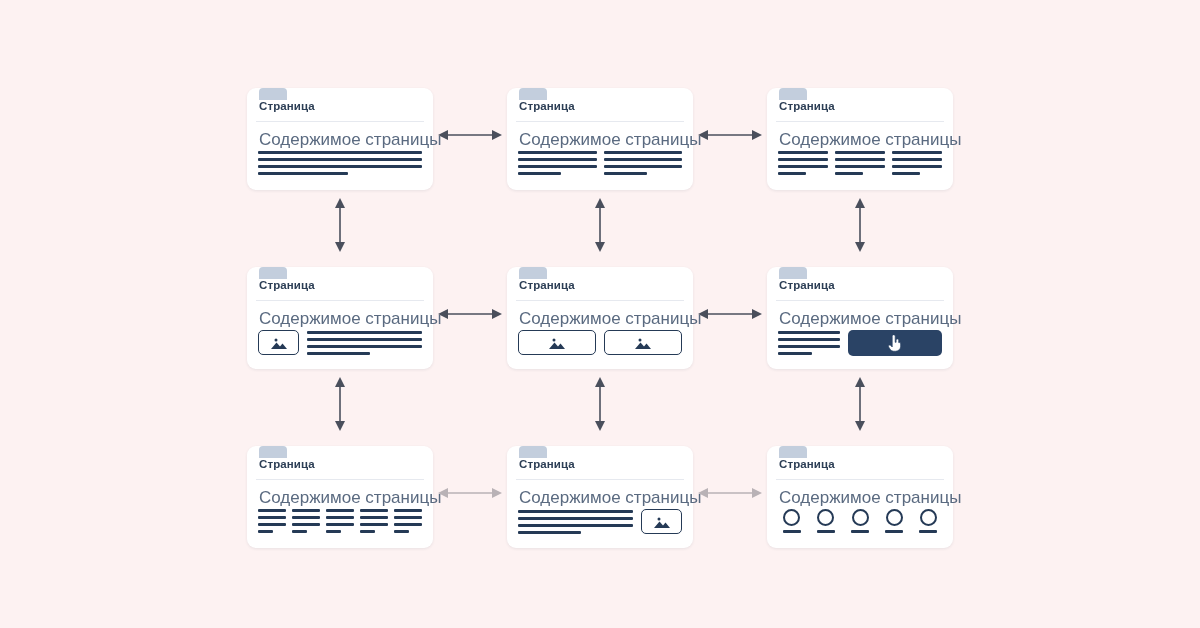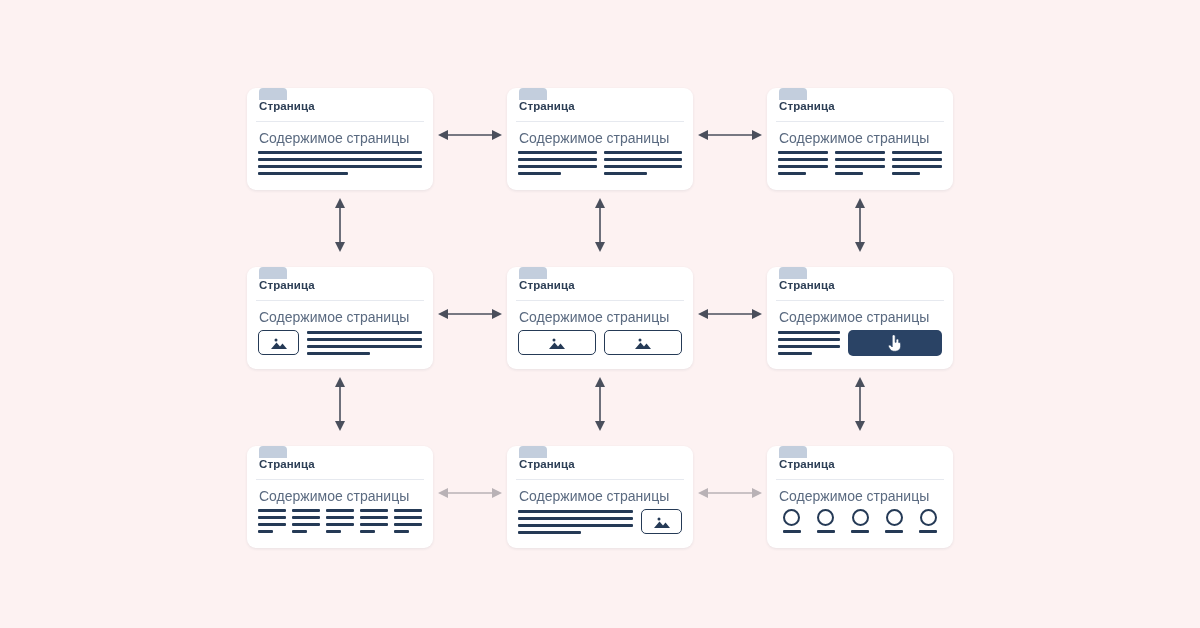--- a/index.html
+++ b/index.html
@@ -74,21 +74,21 @@
     left: 9px;
     right: 9px;
     top: 33px;
     height: 1px;
     background: #e6e9ef;
   }
   .card-subtitle {
     position: absolute;
     left: 12px;
     top: 42px;
-    font-size: 14px;
+    font-size: 17px;
     color: #5a6a80;
     white-space: nowrap;
   }
   .card-body {
     position: absolute;
     left: 11px;
     right: 11px;
     top: 63px;
     bottom: 9px;
   }

